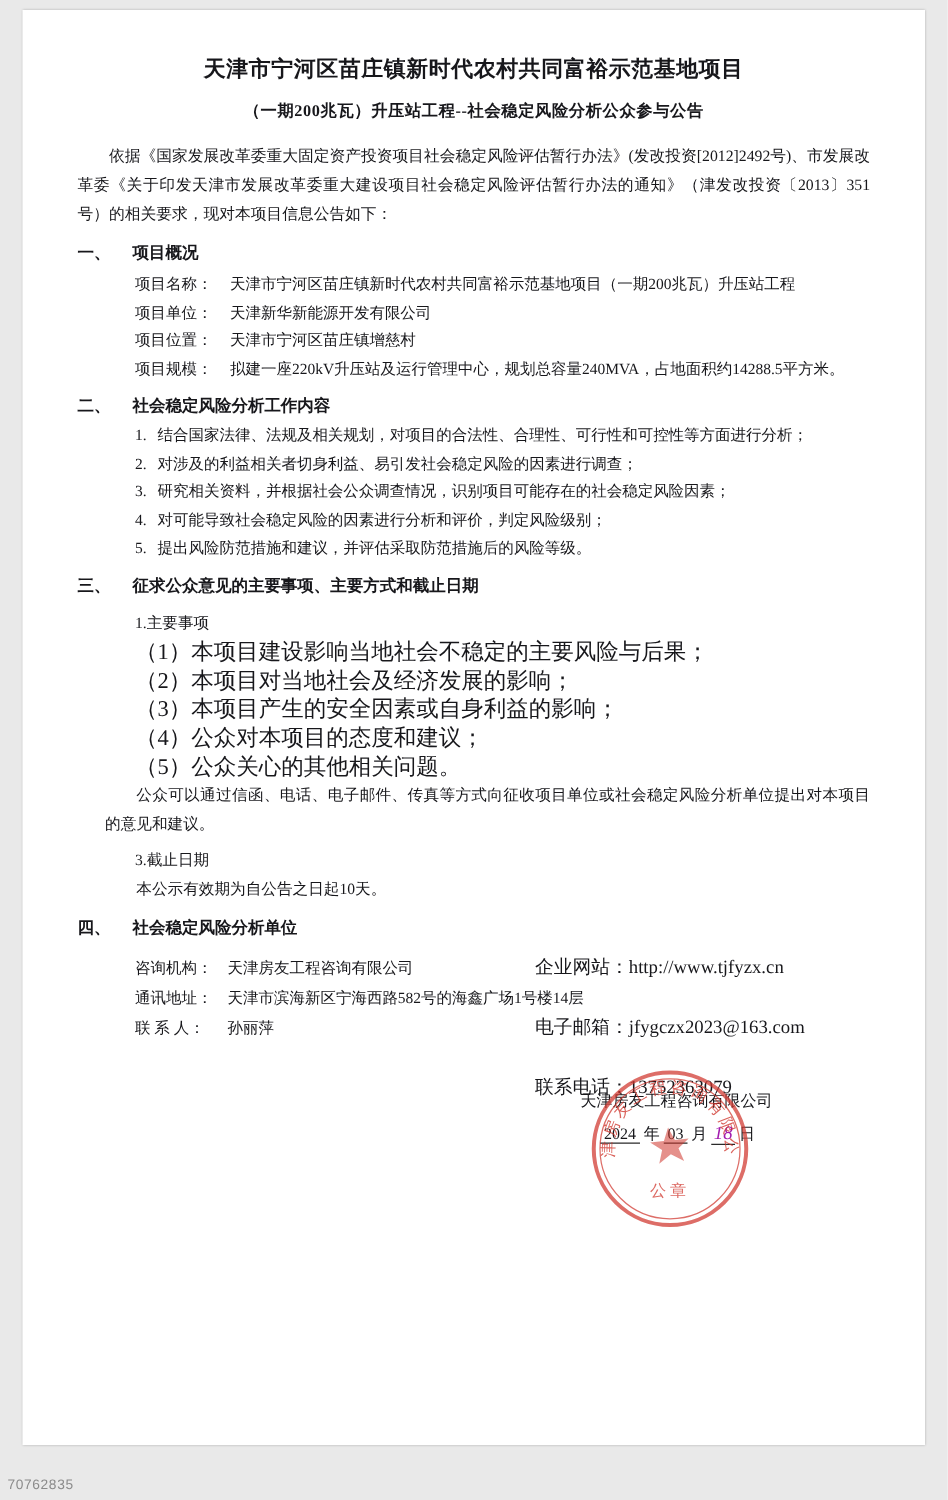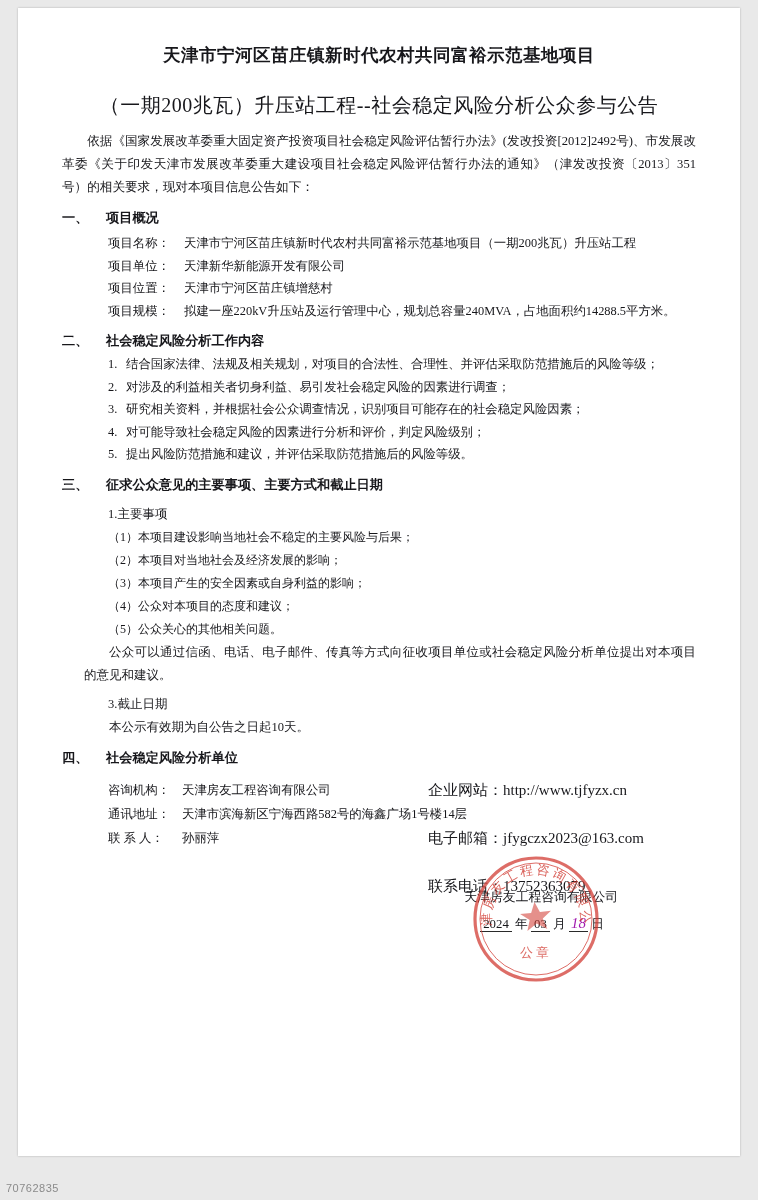--- a/index.html
+++ b/index.html
@@ -34,25 +34,25 @@
   .title {
     text-align: center;
     font-size: 17.5px;
     font-weight: bold;
     letter-spacing: 0.5px;
     line-height: 30px;
     white-space: nowrap;
   }
   .title-2 {
     text-align: center;
-    font-size: 20px;
-    font-weight: normal;
+    font-size: 13px;
+    font-weight: bold;
     letter-spacing: 0.5px;
     line-height: 30px;
-    margin-top: 20px;
+    margin-top: 4px;
     white-space: nowrap;
   }
   .para {
     font-size: 12.6px;
     line-height: 23px;
     text-align: justify;
     margin-top: 10px;
   }
   .indent2 { text-indent: 2em; }
 
@@ -93,21 +93,21 @@
   }
   .ol-txt { flex: 1; }
 
   .sub-head {
     font-size: 12.5px;
     line-height: 23px;
     padding-left: 46px;
     margin-top: 6px;
   }
   .sub-item {
-    font-size: 12px;
+    font-size: 18px;
     line-height: 23px;
     padding-left: 46px;
   }
   .sub-para {
     font-size: 12.5px;
     line-height: 23px;
     padding-left: 22px;
     text-align: justify;
   }
   .sub-para.i2 { text-indent: 2em; padding-left: 22px; }
@@ -218,21 +218,21 @@
       </div>
     </div>
 
     <div class="sec-head">
       <span class="sec-num">二、</span>
       <span>社会稳定风险分析工作内容</span>
     </div>
     <div>
       <div class="ol-item">
         <span class="ol-num">1.</span>
-        <span class="ol-txt">结合国家法律、法规及相关规划，对项目的合法性、合理性、并评估采取防范措施后的风险等级；</span>
+        <span class="ol-txt">结合国家法律、法规及相关规划，对项目的合法性、合理性、可行性和可控性等方面进行分析；</span>
       </div>
       <div class="ol-item">
         <span class="ol-num">2.</span>
         <span class="ol-txt">对涉及的利益相关者切身利益、易引发社会稳定风险的因素进行调查；</span>
       </div>
       <div class="ol-item">
         <span class="ol-num">3.</span>
         <span class="ol-txt">研究相关资料，并根据社会公众调查情况，识别项目可能存在的社会稳定风险因素；</span>
       </div>
       <div class="ol-item">

